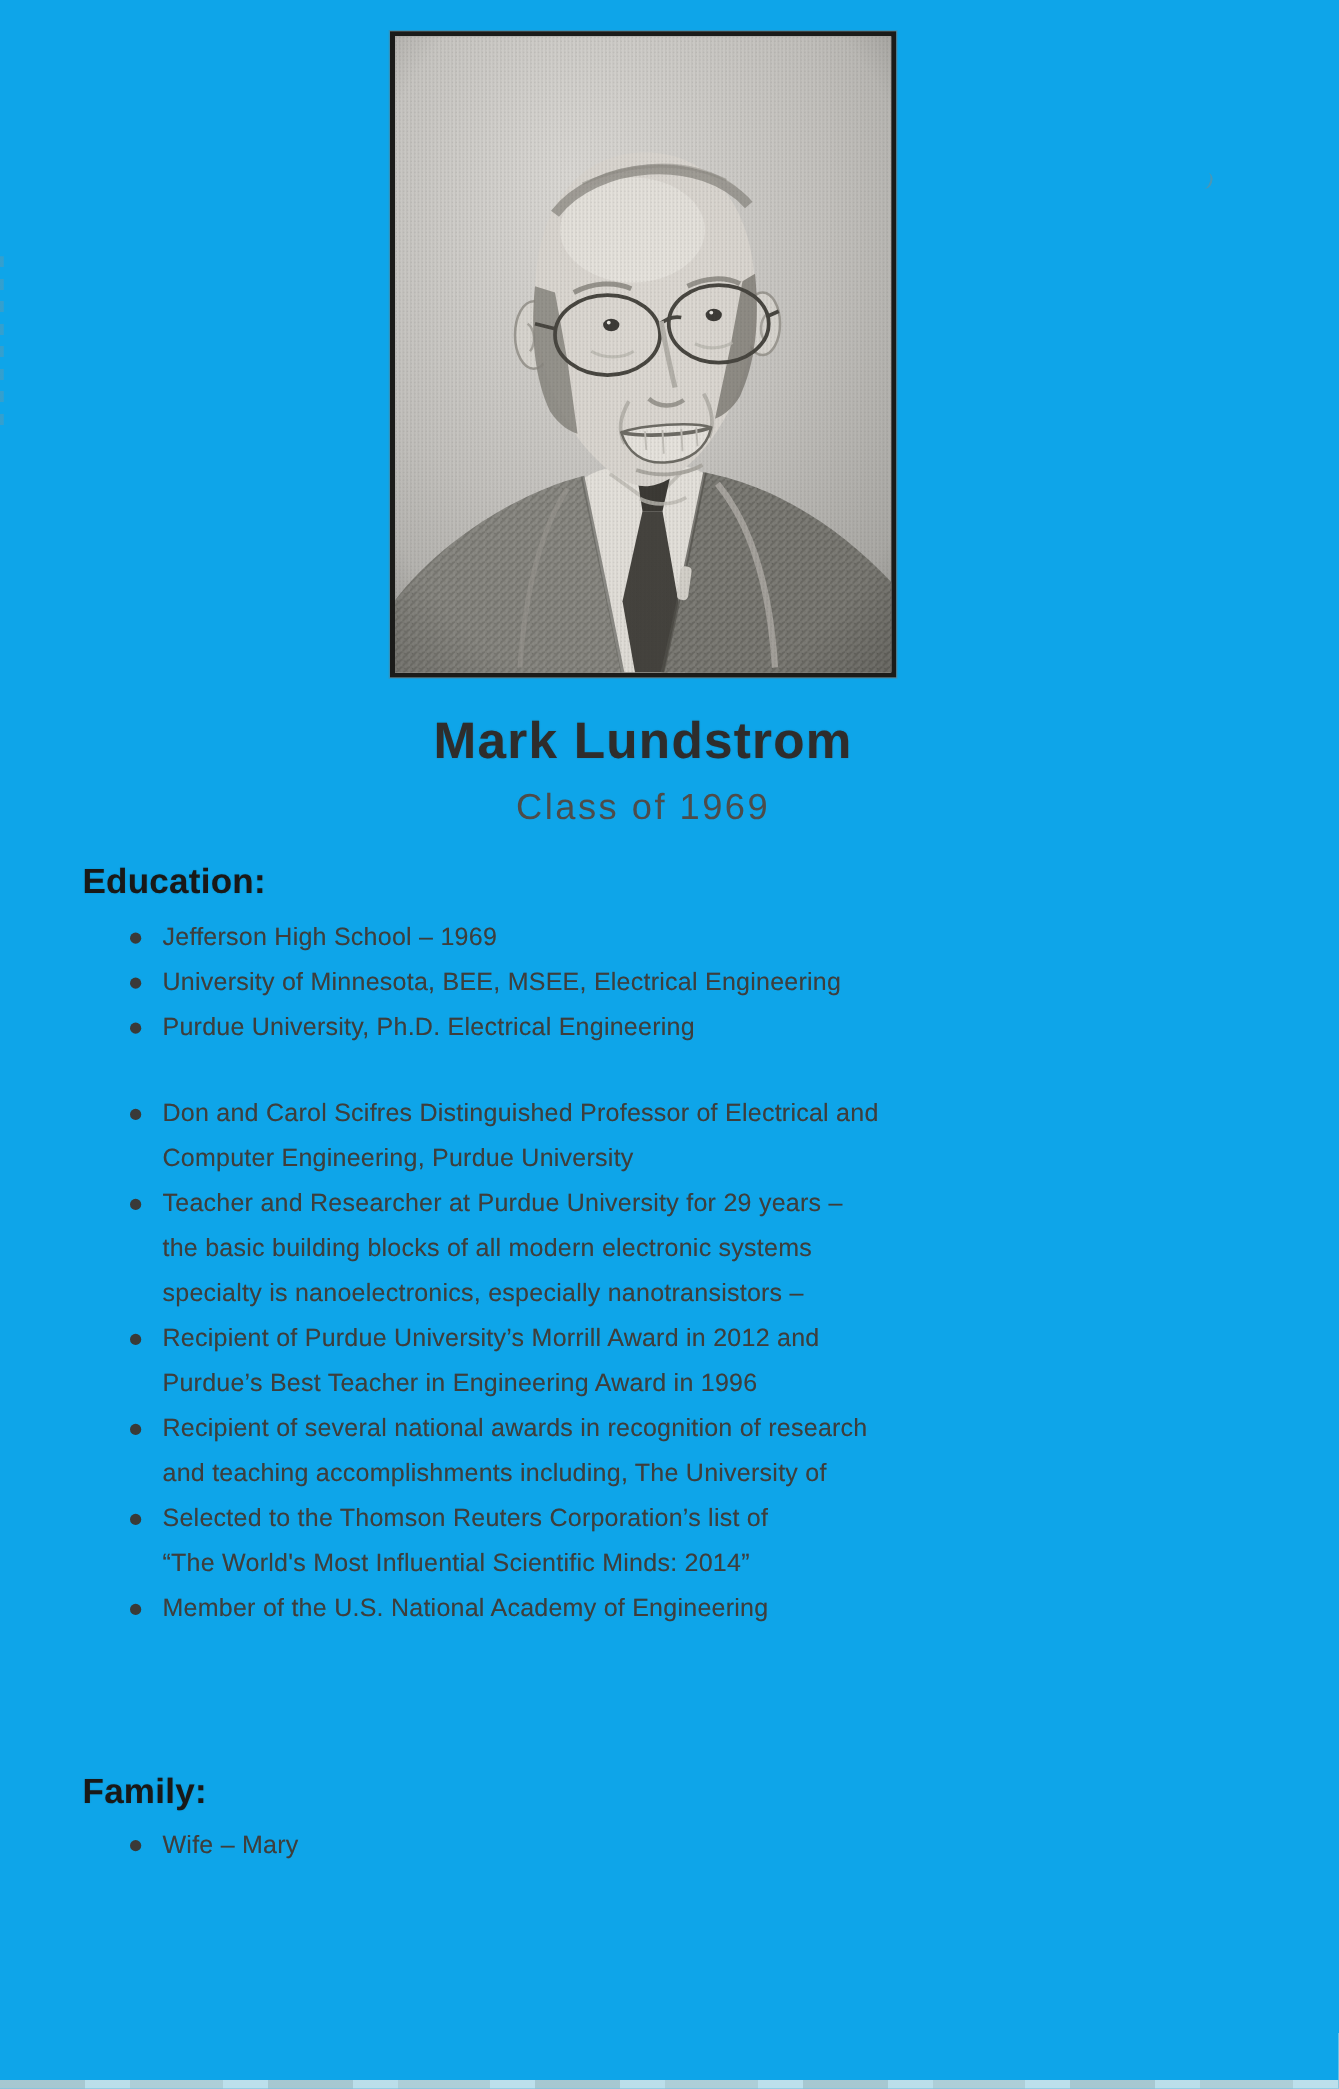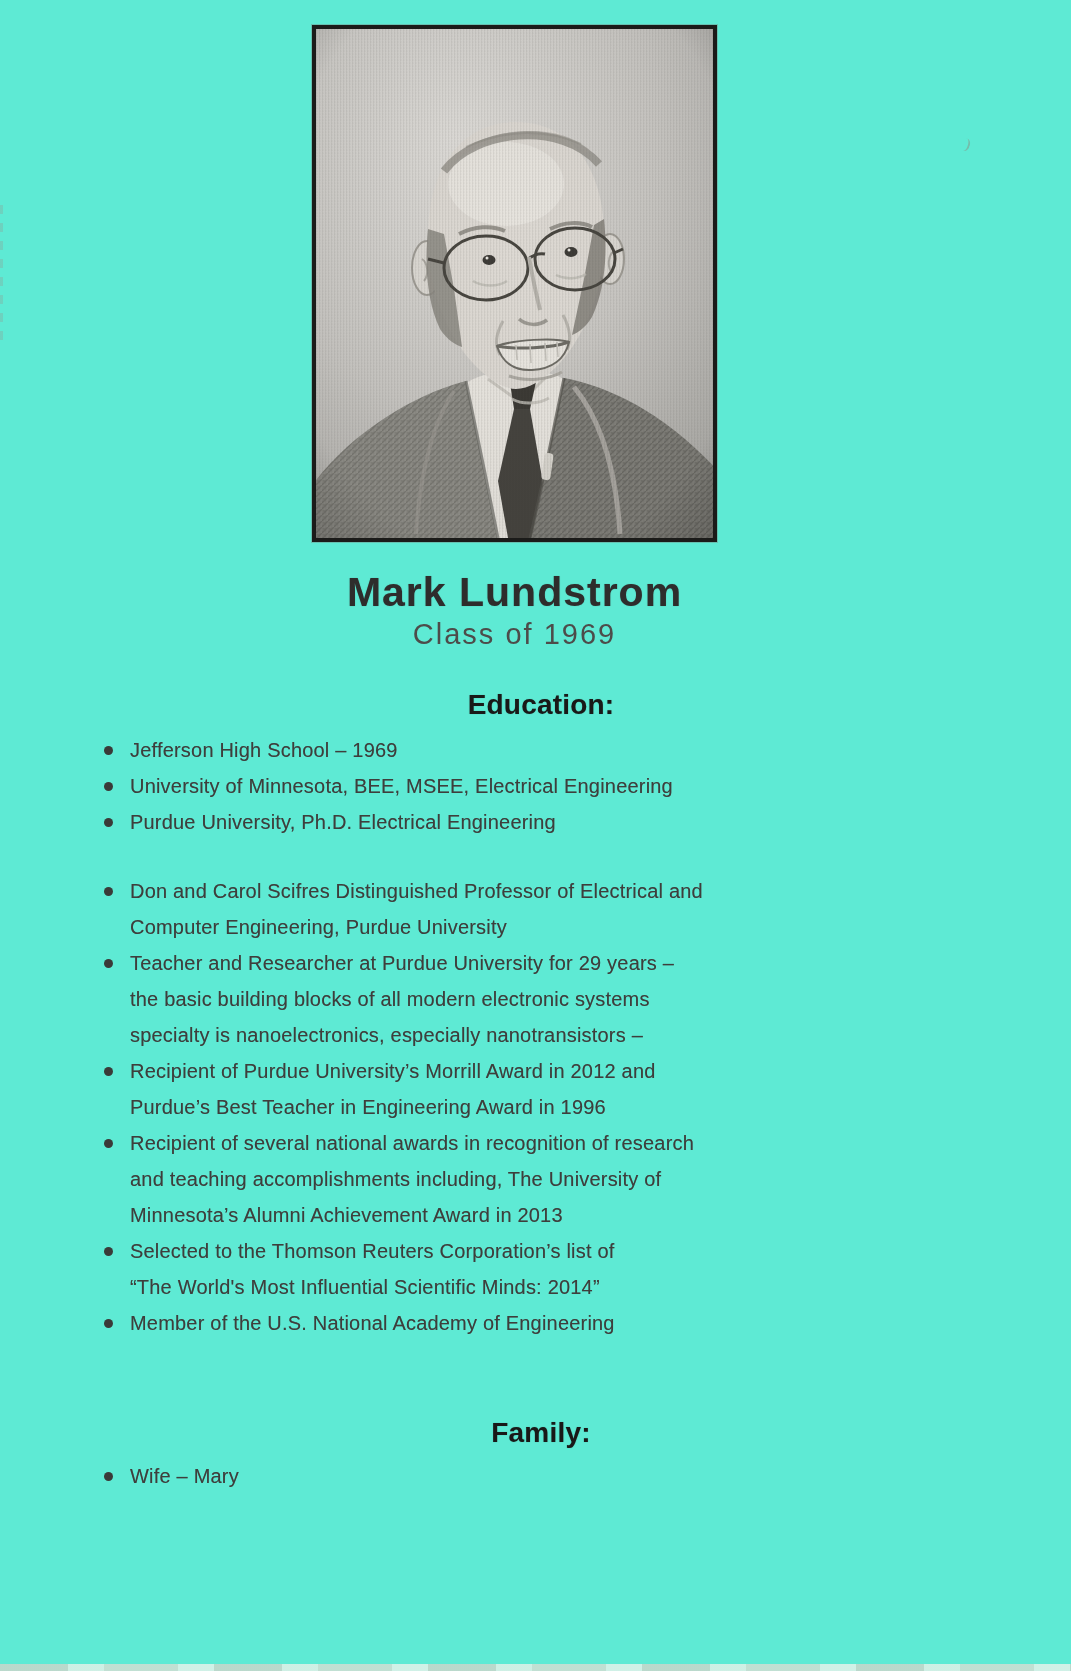--- a/index.html
+++ b/index.html
@@ -1,19 +1,19 @@
 <!DOCTYPE html>
 <html><head>
 <meta charset="utf-8">
 <style>
   html,body{margin:0;padding:0;background:#e9e6e0;}
   .page{
     position:relative;
     width:1071px;height:1671px;
-    background:#5eead4;
+    background:#0ea5e9;
     overflow:hidden;
     font-family:"Liberation Sans",sans-serif;
     color:#3c3c3c;
   }
   
   .photo-frame{
     position:absolute;left:312px;top:25px;
     width:397px;height:509px;
     border:4px solid #1b1b19;
     background:#c7c6c2;
@@ -27,40 +27,39 @@
   }
   .person-name{
     margin:0;
     font-size:41px;line-height:44px;
     font-weight:800;
     letter-spacing:1px;
     color:#2e2d2c;
     text-shadow:0 0 1px rgba(46,45,44,.35);
   }
   .class-year{
-    margin-top:4px;
+    margin-top:16px;
     font-size:29px;line-height:32px;
     font-weight:400;
     letter-spacing:2px;
     color:#4d4c4a;
   }
   
   .sections{position:absolute;inset:0;}
   .section{position:absolute;left:66px;width:950px;}
   .section:nth-of-type(1){top:688px;}
   .section:nth-of-type(2){top:873px;}
   .section:nth-of-type(3){top:1416px;}
   .section h2{
     margin:0;
     font-size:28px;line-height:34px;
     font-weight:800;
     letter-spacing:.2px;
     color:#191918;
     text-shadow:0 0 1px rgba(25,25,24,.3);
-    text-align:center;
   }
   .section ul{
     margin:0;padding:0;list-style:none;
   }
   .section:nth-of-type(1) ul{margin-top:10px;}
   .section:nth-of-type(2) ul{margin-top:0;}
   .section:nth-of-type(3) ul{margin-top:8px;}
   .section li{
     position:relative;
     margin:0;padding:0 0 0 64px;
@@ -235,21 +234,20 @@
             <div class="line">the basic building blocks of all modern electronic systems</div>
             <div class="line">specialty is nanoelectronics, especially nanotransistors –</div>
           </li>
           <li>
             <div class="line">Recipient of Purdue University’s Morrill Award in 2012 and</div>
             <div class="line">Purdue’s Best Teacher in Engineering Award in 1996</div>
           </li>
           <li>
             <div class="line">Recipient of several national awards in recognition of research</div>
             <div class="line">and teaching accomplishments including, The University of</div>
-            <div class="line">Minnesota’s Alumni Achievement Award in 2013</div>
           </li>
           <li>
             <div class="line">Selected to the Thomson Reuters Corporation’s list of</div>
             <div class="line">“The World's Most Influential Scientific Minds: 2014”</div>
           </li>
           <li>
             <div class="line">Member of the U.S. National Academy of Engineering</div>
           </li>
         </ul>
       </section>

